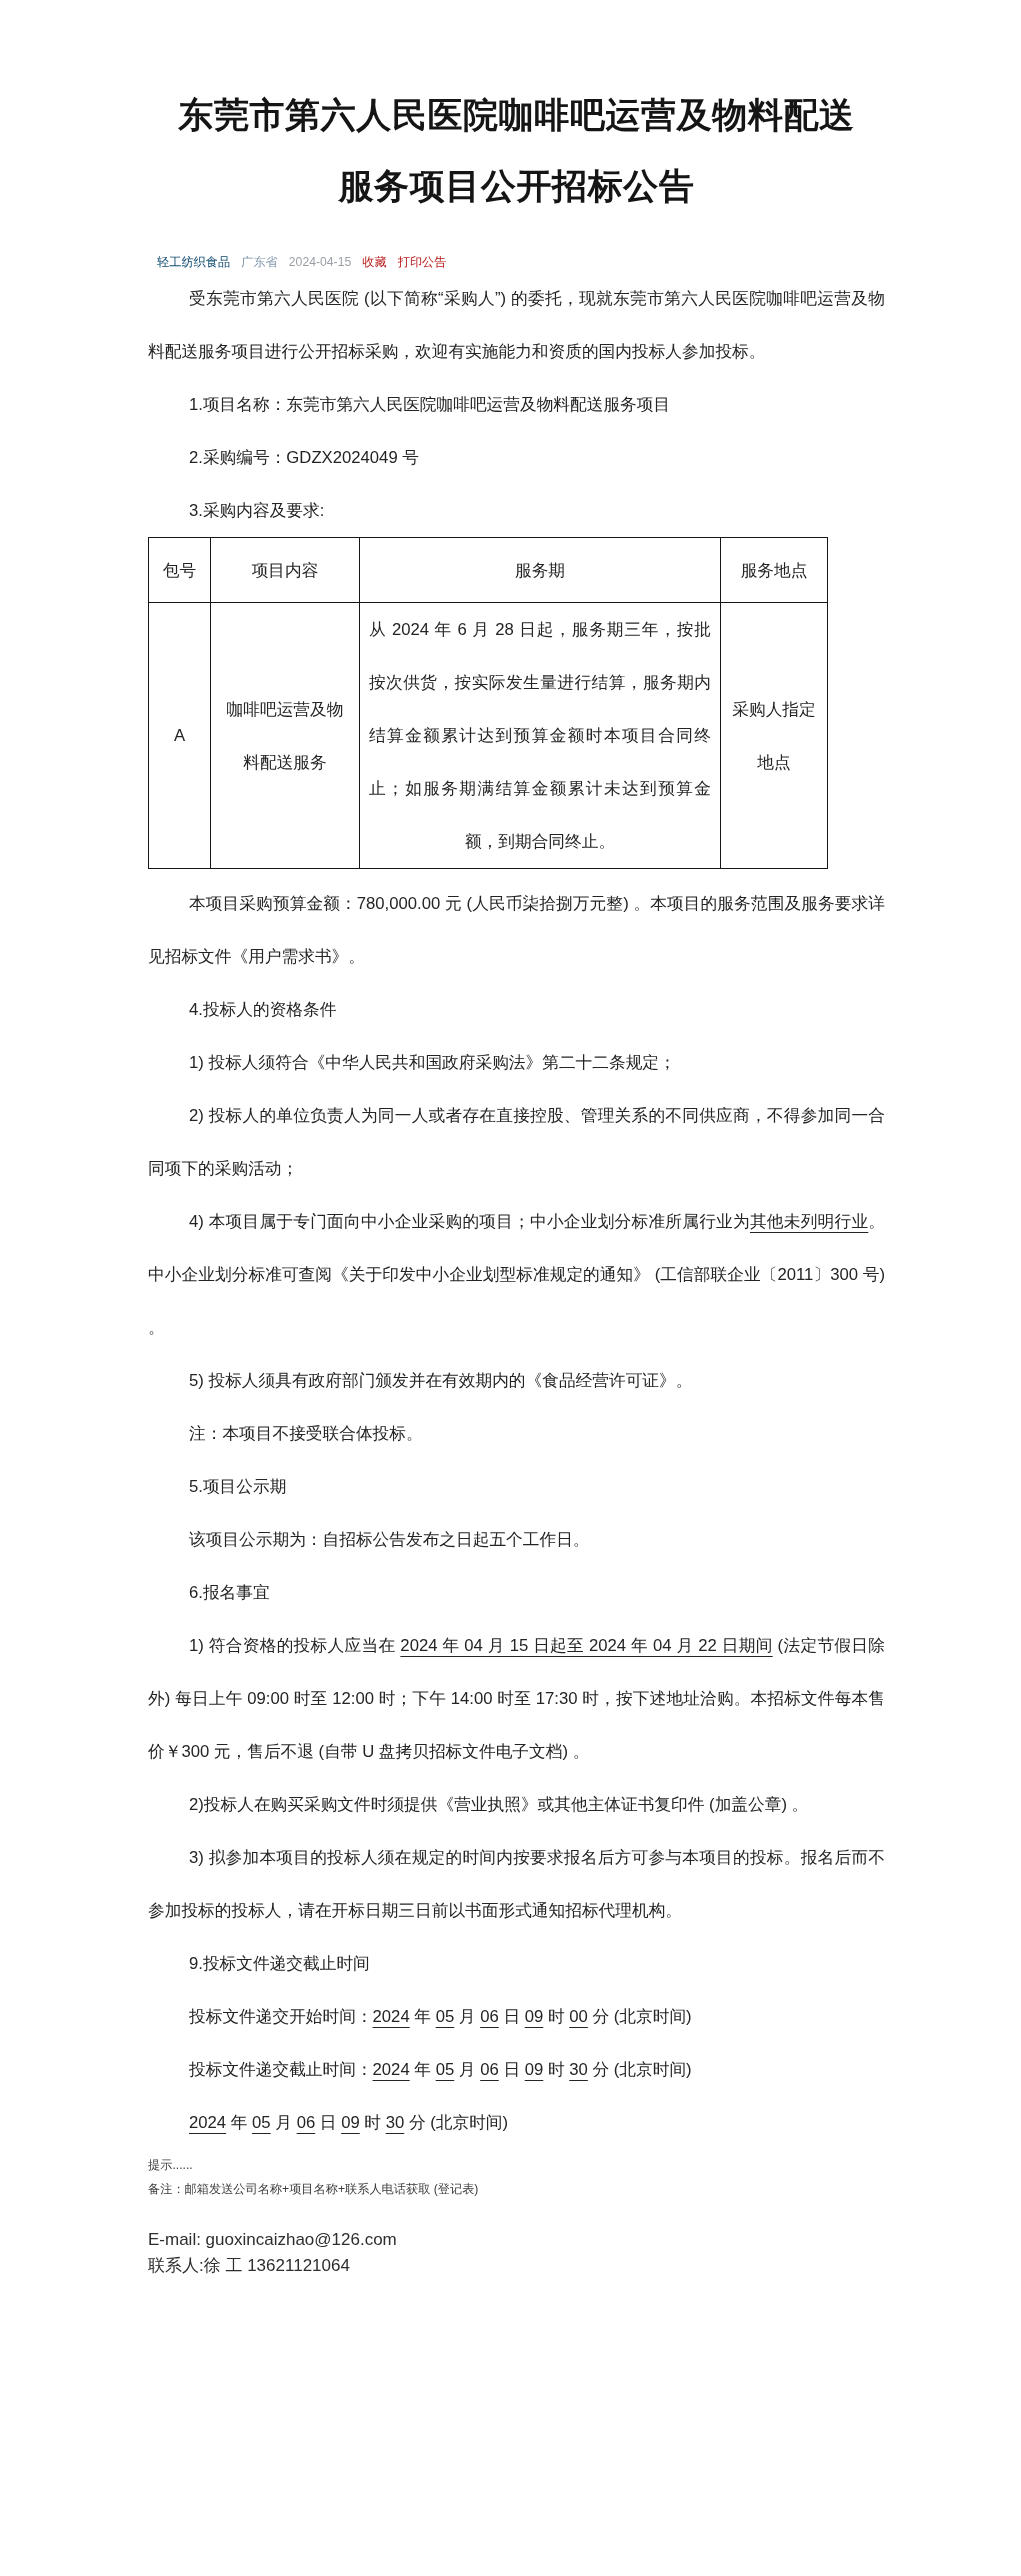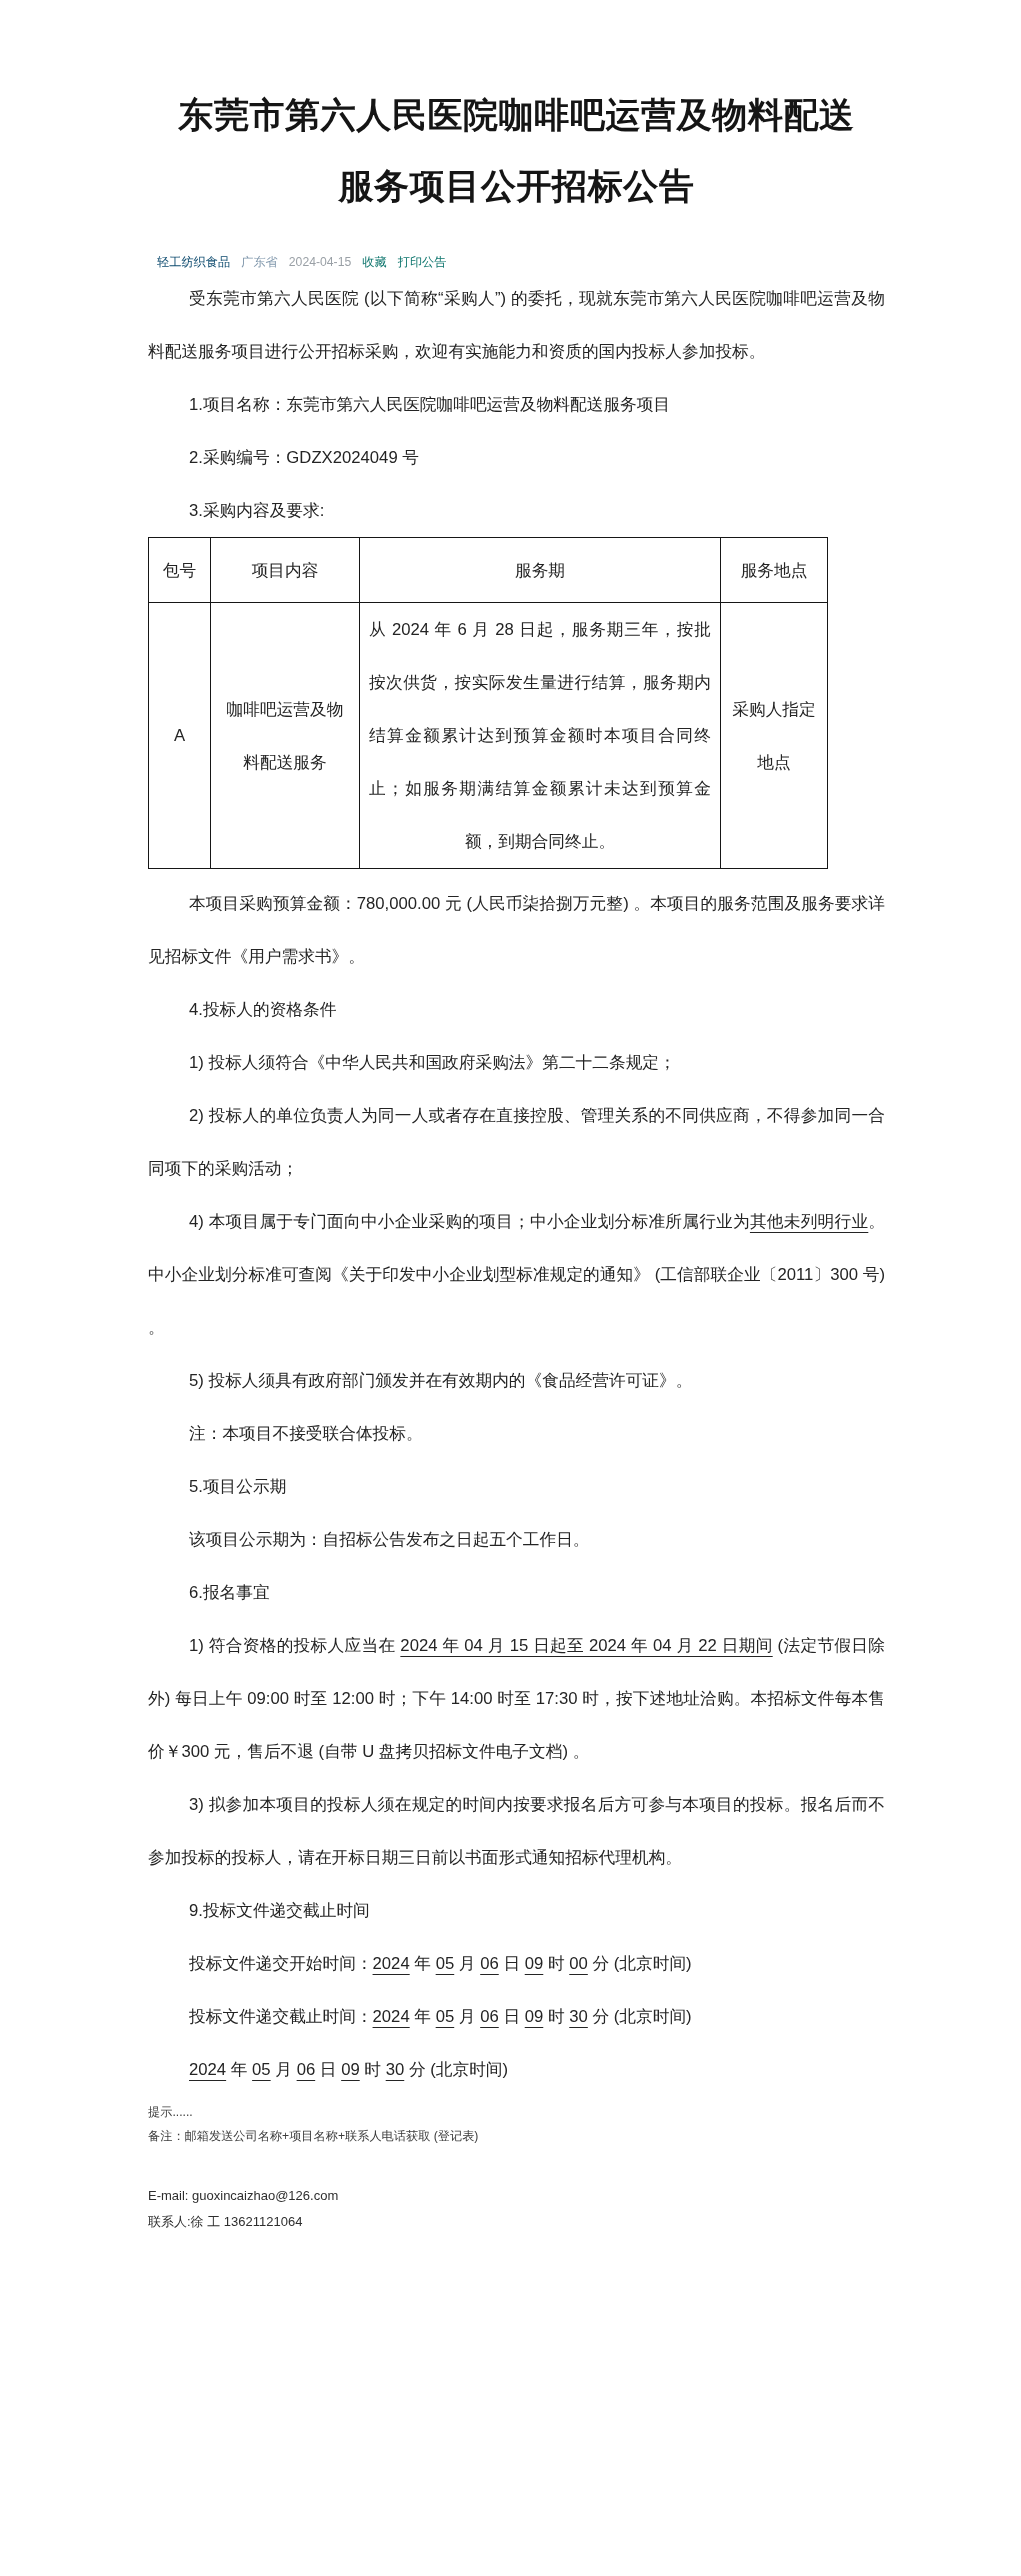--- a/index.html
+++ b/index.html
@@ -8,40 +8,40 @@
   .doc{padding-top:79px;margin-left:148px;width:737px;color:#242424;}
 
   .title{font-size:35px;line-height:71px;font-weight:700;text-align:center;
          color:#151515;letter-spacing:0.6px;margin:0;}
 
   .meta{margin-top:32px;padding-left:9px;font-size:12.2px;line-height:19.3px;}
   .meta span{margin-right:7.7px;}
   .meta .cat{color:#0c4a6e;}
   .meta .prov{color:#7f96ab;}
   .meta .date{color:#9aa0a6;}
-  .meta .act{color:#0f766e;cursor:pointer;}
+  .meta .act{color:#b91c1c;cursor:pointer;}
 
   .para{font-size:16.7px;line-height:53px;text-align:justify;text-indent:41px;
         margin:0;color:#242424;}
   .budget{margin-top:7.7px;}
 
   table.proc{border-collapse:collapse;table-layout:fixed;width:680px;}
   .proc th,.proc td{border:1.3px solid #161616;font-size:16.7px;font-weight:400;
         color:#242424;text-align:center;vertical-align:middle;}
   .proc thead tr{border-bottom:1.9px solid #161616;}
   .proc thead th{height:62px;}
   .proc td{line-height:53px;}
   .proc td.period{text-align:justify;text-align-last:center;padding:0 9px;}
   .proc td.content{padding:0 11.6px;}
   .proc td.location{padding:0 9.7px;}
 
   .u{text-decoration:underline;text-underline-offset:4.5px;text-decoration-thickness:1.3px;}
 
   .footer{margin-top:3.9px;font-size:12.2px;line-height:24.5px;color:#3c3c3c;}
-  .footer .g2{margin-top:34px;font-size:13px;line-height:26px;color:#2e2e2e;}
+  .footer .g2{margin-top:25px;font-size:17px;line-height:26px;color:#2e2e2e;}
 </style>
 </head>
 <body>
 
 <div class="page">
   <div class="doc">
 
     <h1 class="title">
       <div>东莞市第六人民医院咖啡吧运营及物料配送</div>
       <div>服务项目公开招标公告</div>
@@ -89,20 +89,21 @@
     <p class="para">4.投标人的资格条件</p>
     <p class="para">1) 投标人须符合《中华人民共和国政府采购法》第二十二条规定；</p>
     <p class="para">2) 投标人的单位负责人为同一人或者存在直接控股、管理关系的不同供应商，不得参加同一合同项下的采购活动；</p>
     <p class="para"><span>4) 本项目属于专门面向中小企业采购的项目；中小企业划分标准所属行业为</span><span class="u">其他未列明行业</span><span>。中小企业划分标准可查阅《关于印发中小企业划型标准规定的通知》 (工信部联企业〔2011〕300 号) 。</span></p>
     <p class="para">5) 投标人须具有政府部门颁发并在有效期内的《食品经营许可证》。</p>
     <p class="para">注：本项目不接受联合体投标。</p>
     <p class="para">5.项目公示期</p>
     <p class="para">该项目公示期为：自招标公告发布之日起五个工作日。</p>
     <p class="para">6.报名事宜</p>
     <p class="para"><span>1) 符合资格的投标人应当在 </span><span class="u">2024 年 04 月 15 日起至 2024 年 04 月 22 日期间</span><span> (法定节假日除外) 每日上午 09:00 时至 12:00 时；下午 14:00 时至 17:30 时，按下述地址洽购。本招标文件每本售价￥300 元，售后不退 (自带 U 盘拷贝招标文件电子文档) 。</span></p>
+    <p class="para">2)投标人在购买采购文件时须提供《营业执照》或其他主体证书复印件 (加盖公章) 。</p>
     <p class="para">3) 拟参加本项目的投标人须在规定的时间内按要求报名后方可参与本项目的投标。报名后而不参加投标的投标人，请在开标日期三日前以书面形式通知招标代理机构。</p>
     <p class="para">9.投标文件递交截止时间</p>
     <p class="para"><span>投标文件递交开始时间：</span><span class="u">2024</span><span> 年 </span><span class="u">05</span><span> 月 </span><span class="u">06</span><span> 日 </span><span class="u">09</span><span> 时 </span><span class="u">00</span><span> 分 (北京时间)</span></p>
     <p class="para"><span>投标文件递交截止时间：</span><span class="u">2024</span><span> 年 </span><span class="u">05</span><span> 月 </span><span class="u">06</span><span> 日 </span><span class="u">09</span><span> 时 </span><span class="u">30</span><span> 分 (北京时间)</span></p>
     <p class="para"><span class="u">2024</span><span> 年 </span><span class="u">05</span><span> 月 </span><span class="u">06</span><span> 日 </span><span class="u">09</span><span> 时 </span><span class="u">30</span><span> 分 (北京时间)</span></p>
 
     <div class="footer">
       <div>提示......</div>
       <div>备注：邮箱发送公司名称+项目名称+联系人电话获取 (登记表)</div>
       <div class="g2">

